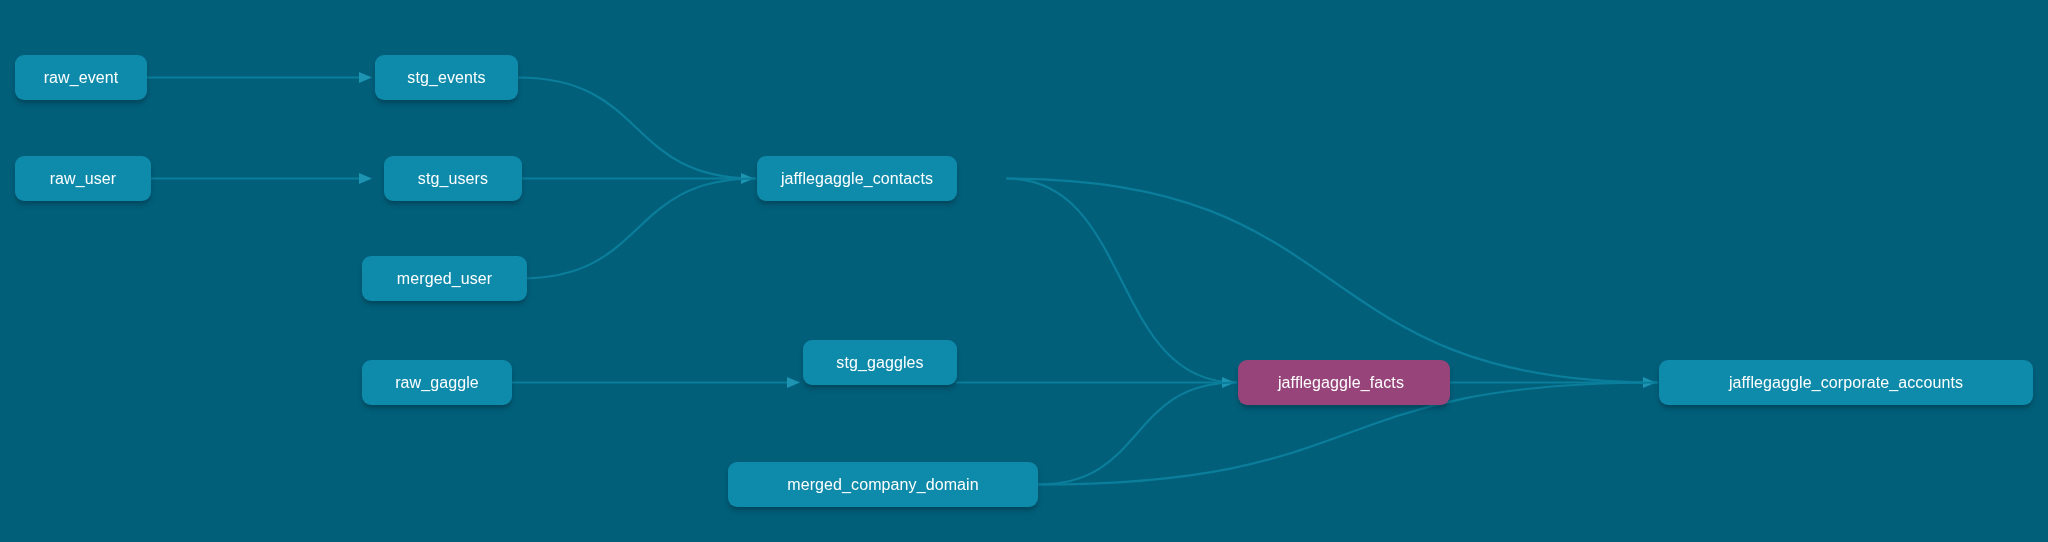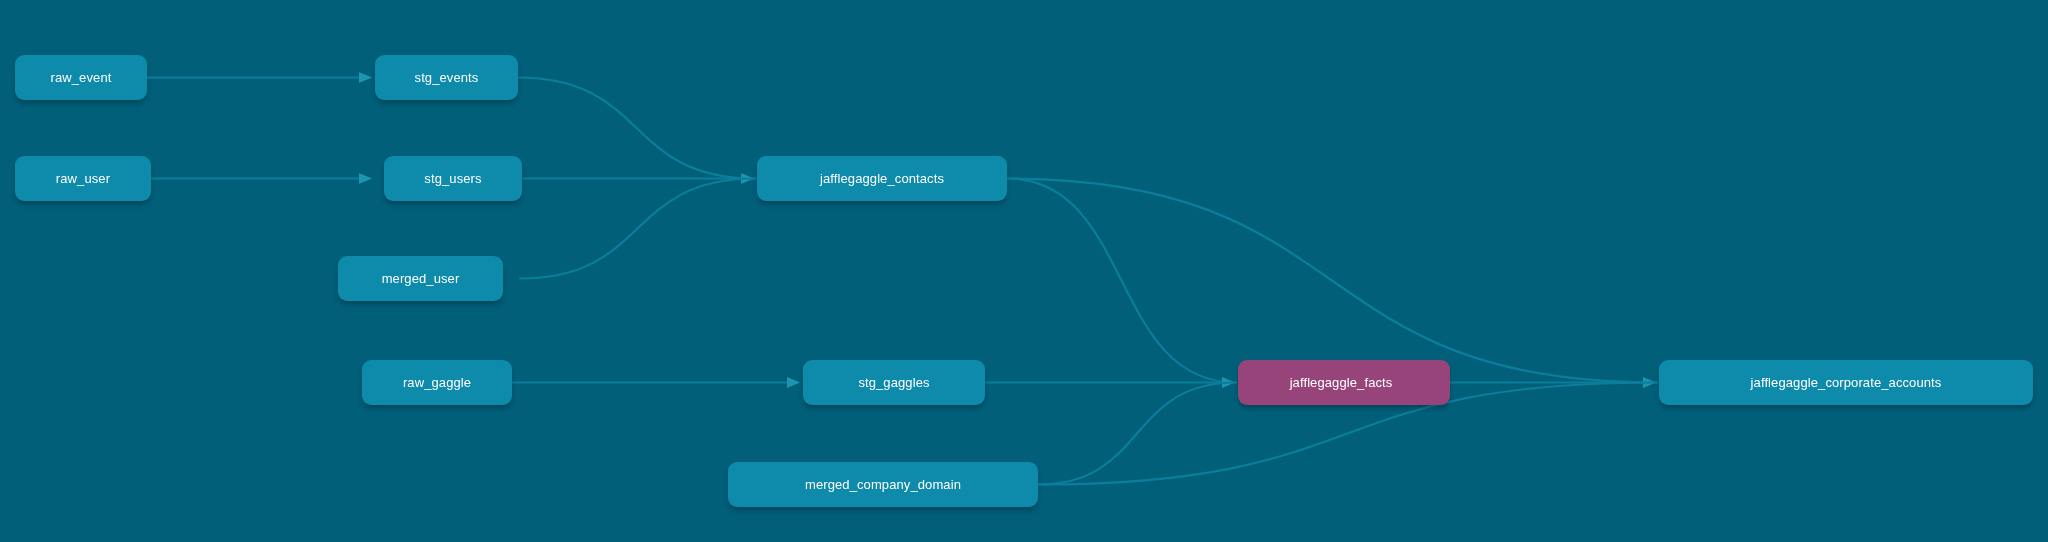--- a/index.html
+++ b/index.html
@@ -36,21 +36,21 @@
     position: absolute;
     box-sizing: border-box;
     display: flex;
     align-items: center;
     justify-content: center;
     height: 45px;
     padding: 0 14px;
     border-radius: 9px;
     background: #0e8aab;
     color: #ffffff;
-    font-size: 13px;
+    font-size: 16px;
     line-height: 1;
     white-space: nowrap;
     letter-spacing: 0.1px;
     box-shadow: 0 4px 5px -1px rgba(0, 30, 42, 0.40);
   }
   .node.accent {
     background: #96447a;
   }
   .node-label {
     display: block;
@@ -87,30 +87,30 @@
       </div>
       <div class="node" style="left: 15px; top: 156px; width: 136px;">
         <span class="node-label">raw_user</span>
       </div>
       <div class="node" style="left: 375px; top: 55px; width: 143px; justify-content: center;">
         <span class="node-label">stg_events</span>
       </div>
       <div class="node" style="left: 384px; top: 156px; width: 138px;">
         <span class="node-label">stg_users</span>
       </div>
-      <div class="node" style="left: 338px; top: 256px; width: 165px;">
+      <div class="node" style="left: 362px; top: 256px; width: 165px;">
         <span class="node-label">merged_user</span>
       </div>
       <div class="node" style="left: 362px; top: 360px; width: 150px;">
         <span class="node-label">raw_gaggle</span>
       </div>
-      <div class="node" style="left: 803px; top: 360px; width: 182px;">
+      <div class="node" style="left: 803px; top: 340px; width: 154px;">
         <span class="node-label">stg_gaggles</span>
       </div>
-      <div class="node" style="left: 757px; top: 156px; width: 250px;">
+      <div class="node" style="left: 757px; top: 156px; width: 200px;">
         <span class="node-label">jafflegaggle_contacts</span>
       </div>
       <div class="node" style="left: 728px; top: 462px; width: 310px;">
         <span class="node-label">merged_company_domain</span>
       </div>
       <div class="node accent" style="left: 1238px; top: 360px; width: 212px; padding-left: 8px;">
         <span class="node-label">jafflegaggle_facts</span>
       </div>
       <div class="node" style="left: 1659px; top: 360px; width: 374px;">
         <span class="node-label">jafflegaggle_corporate_accounts</span>

